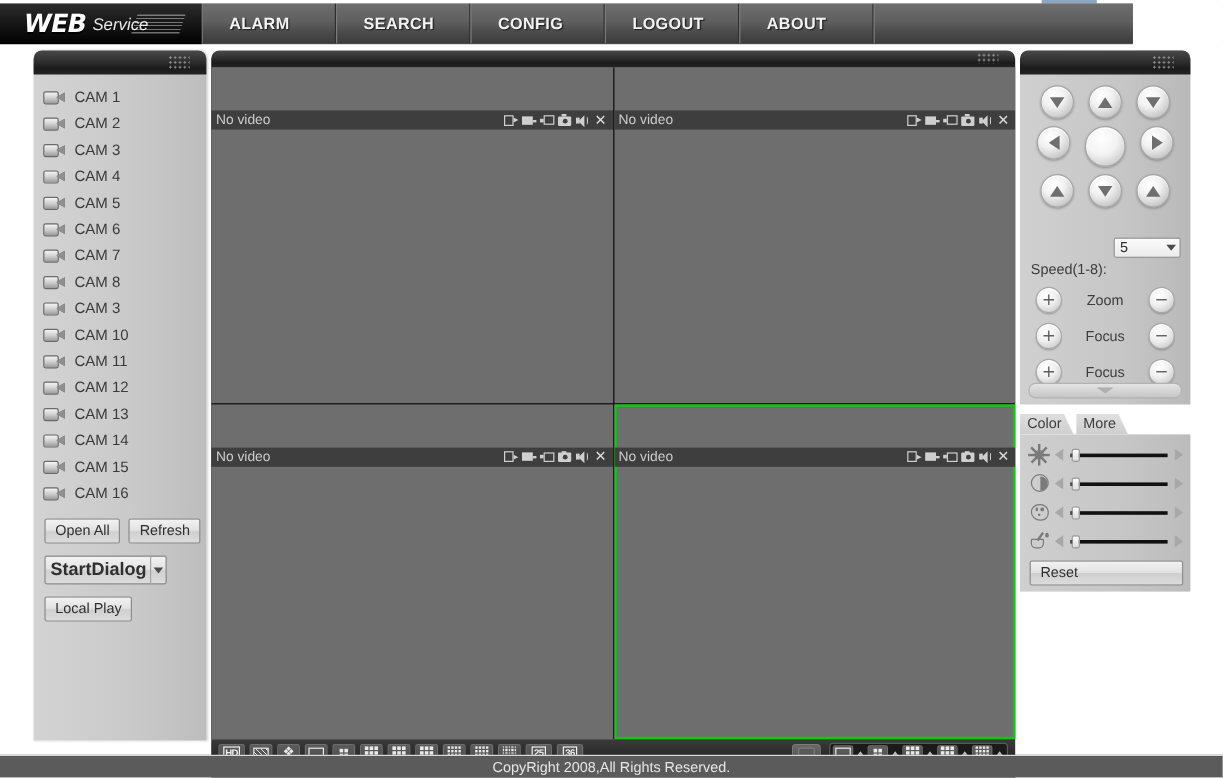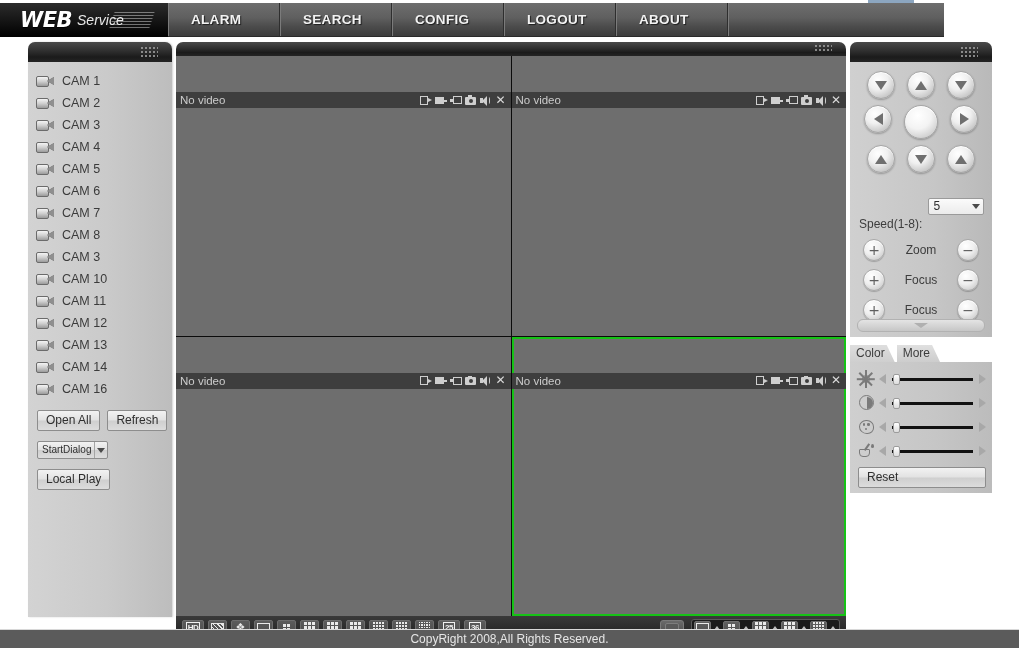--- a/index.html
+++ b/index.html
@@ -131,21 +131,21 @@
     font-size:12px; color:#2f2f2f; padding:2px 8px 3px;
     font-family:"Liberation Sans", sans-serif; cursor:pointer;
     white-space:nowrap;
   }
   .selectbox {
     margin:10px 0 0 9px; display:inline-flex; align-items:stretch;
     border:1px solid #8d8d8d; border-radius:2px;
     background: linear-gradient(to bottom,#f2f2f2 0%,#e2e2e2 48%,#cfcfcf 52%,#dcdcdc 100%);
     cursor:pointer;
   }
-  .selectbox .txt{ font-size:10px; color:#2f2f2f; padding:2px 3px 3px 4px; }
+  .selectbox .txt{ font-size:15px; color:#2f2f2f; padding:2px 3px 3px 4px;font-weight:bold; }
   .selectbox .arw{
     width:13px; border-left:1px solid #a5a5a5;
     display:flex; align-items:center; justify-content:center;
   }
   .caret-d{
     width:0;height:0;border-left:4px solid transparent;border-right:4px solid transparent;
     border-top:5px solid #4a4a4a;
   }
   .localplay{ margin:10px 0 0 9px; display:inline-block; }
 
@@ -538,20 +538,28 @@
               <span class="slash"></span>
             </span>
             <span class="label">CAM 14</span>
           </div>
           <div class="camrow">
             <span class="camicon">
               <span class="body"></span>
               <span class="lens"></span>
               <span class="slash"></span>
             </span>
+            <span class="label">CAM 15</span>
+          </div>
+          <div class="camrow">
+            <span class="camicon">
+              <span class="body"></span>
+              <span class="lens"></span>
+              <span class="slash"></span>
+            </span>
             <span class="label">CAM 16</span>
           </div>
         </div>
 
       <div class="btnrow">
         <div class="btn">Open All</div>
         <div class="btn">Refresh</div>
       </div>
 
       <div class="selectbox">

